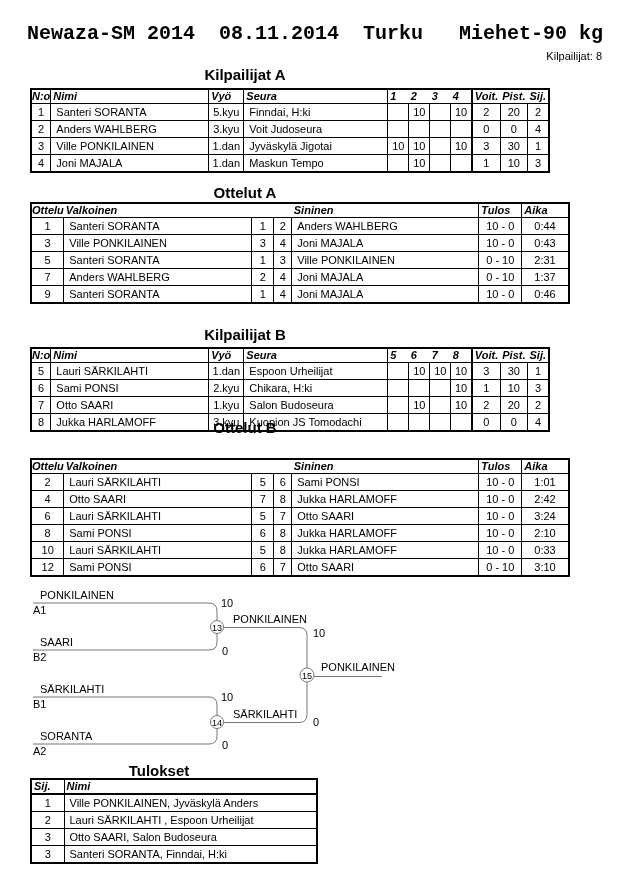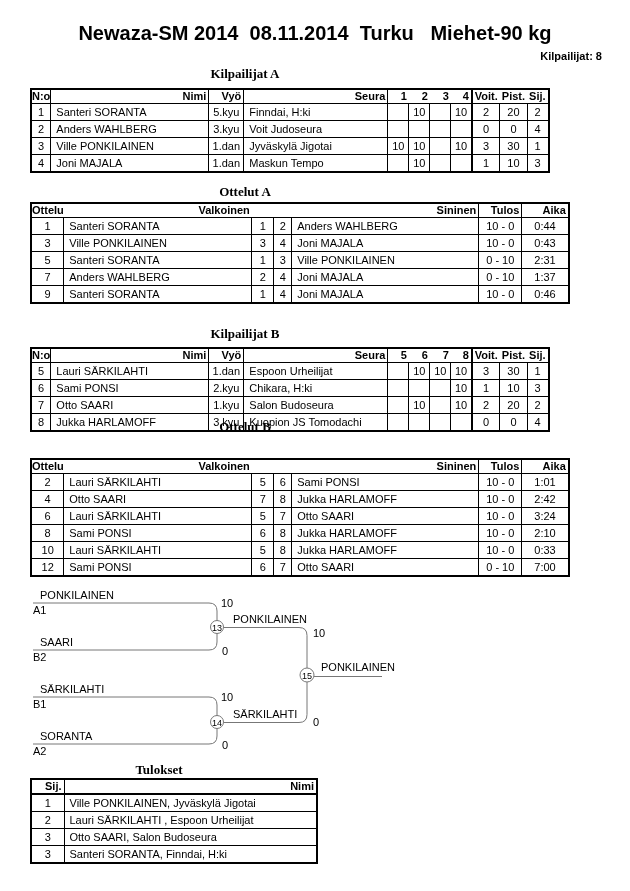--- a/index.html
+++ b/index.html
@@ -1,24 +1,24 @@
 <!DOCTYPE html>
 <html><head>
 <meta charset="utf-8">
 <style>
   html,body{margin:0;padding:0;background:#fff;}
   body{width:630px;height:891px;position:relative;font-family:"Liberation Sans",sans-serif;color:#000;}
   .abs{position:absolute;}
-  .page-title{top:22px;left:0;width:630px;text-align:center;font-size:20px;font-weight:bold;white-space:pre;}
-  .comp-count{top:50px;right:28px;font-size:11px;font-weight:bold;}
-  .sec-title{left:0;width:490px;text-align:center;font-size:13px;font-weight:bold;font-family:Liberation Serif, serif;}
+  .page-title{top:22px;left:0;width:630px;text-align:center;font-size:20px;font-weight:bold;white-space:pre;font-family:Liberation Mono, monospace;}
+  .comp-count{top:50px;right:28px;font-size:11px;font-weight:normal;}
+  .sec-title{left:0;width:490px;text-align:center;font-size:15px;font-weight:bold;}
   .sec-title.results-t{left:16px;width:286px;}
   table{border-collapse:collapse;table-layout:fixed;position:absolute;border:2px solid #000;background:#fff;}
   td,th{border:1px solid #000;font-size:11px;height:16px;padding:0 2px;white-space:nowrap;overflow:hidden;line-height:16px;}
-  th{font-weight:bold;text-align:right;height:13px;line-height:13px;}
+  th{font-weight:bold;text-align:left;height:13px;line-height:13px;font-style:italic;}
   td.l{text-align:left;padding-left:5px;}
   td.c{text-align:center;}
   .sep{border-left:2px solid #000 !important;}
   th.nl{border-left:none;}
   th.nr{border-right:none;}
   .res th{border-bottom:2px solid #000;}
   th.ov{overflow:visible;padding:0;}
   svg text{font-family:"Liberation Sans",sans-serif;font-size:11px;fill:#000;}
   svg text.cn{font-size:9px;text-anchor:middle;}
   svg path{fill:none;stroke:#777;stroke-width:1;}
@@ -333,21 +333,21 @@
         <td class="c">10 - 0</td>
         <td class="c">0:33</td>
       </tr>
   <tr>
         <td class="c">12</td>
         <td class="l">Sami PONSI</td>
         <td class="c">6</td>
         <td class="c">7</td>
         <td class="l">Otto SAARI</td>
         <td class="c">0 - 10</td>
-        <td class="c">7:00</td>
+        <td class="c">3:10</td>
       </tr>
 </tbody>
   </table>
 
 <svg class="abs" style="top:580px;left:0" width="470" height="185" viewBox="0 580 470 185">
   <path d="M33 603 H209 Q217 603 217 611 V621"></path>
   <path d="M33 650 H209 Q217 650 217 642 V633"></path>
   <path d="M223.5 627.5 H299 Q307 627.5 307 635.5 V668"></path>
   <path d="M33 697 H209 Q217 697 217 705 V716"></path>
   <path d="M33 744 H209 Q217 744 217 736 V728"></path>
@@ -384,21 +384,21 @@
       <col style="width:33px">
       <col style="width:253px">
     </colgroup>
   <tbody>
       <tr>
     <th>Sij.</th>
     <th>Nimi</th>
   </tr>
   <tr>
         <td class="c">1</td>
-        <td class="l">Ville PONKILAINEN, Jyväskylä Jigotai</td>
+        <td class="l">Ville PONKILAINEN, Jyväskylä Anders</td>
       </tr>
   <tr>
         <td class="c">2</td>
         <td class="l">Lauri SÄRKILAHTI , Espoon Urheilijat</td>
       </tr>
   <tr>
         <td class="c">3</td>
         <td class="l">Otto SAARI, Salon Budoseura</td>
       </tr>
   <tr>

